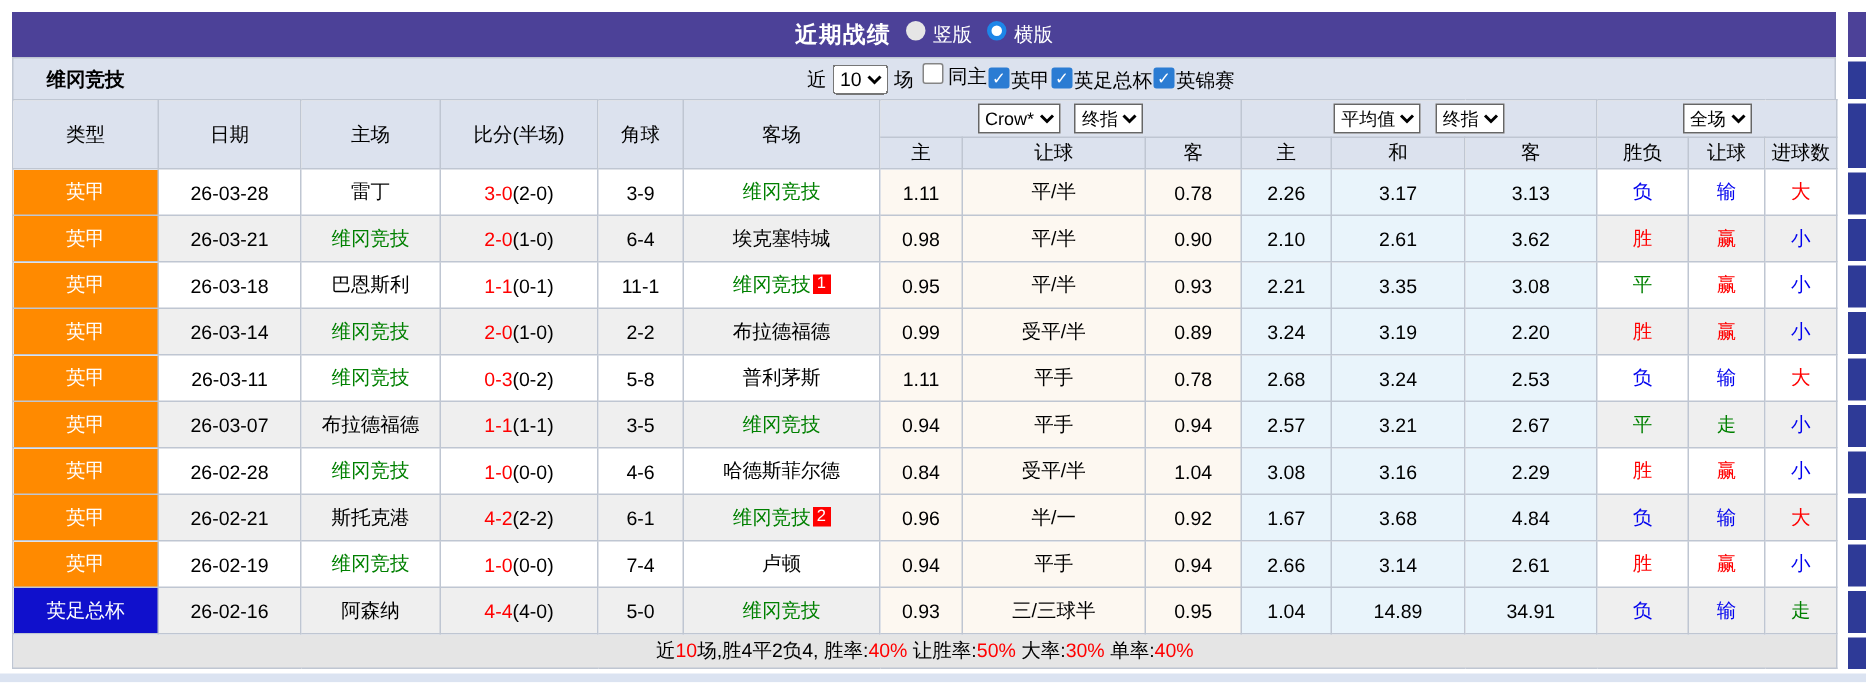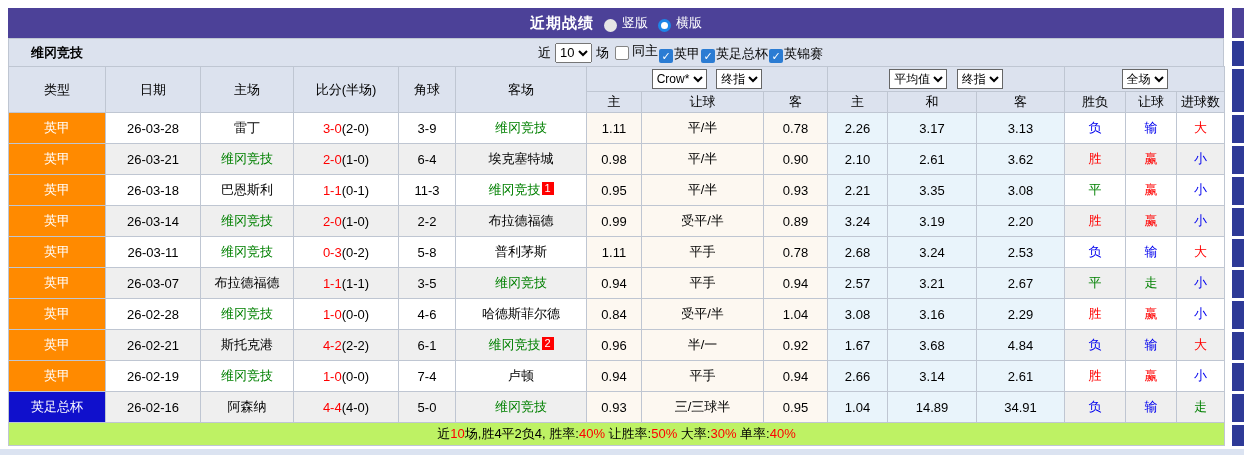--- a/index.html
+++ b/index.html
@@ -8,50 +8,50 @@
     --cup-blue:#1010CC; --red:#FF0000; --blue:#0000EE; --green:#008000;
     --strip-blue:#2E3A97; --border:#BFC6D2; --bottom-strip:#DBE3F1;
   }
   *{box-sizing:border-box;margin:0;padding:0;}
   html,body{background:#fff;}
   body{font-family:"Liberation Sans","DejaVu Sans",sans-serif;}
   .page{position:relative;width:1244px;height:455px;background:#fff;overflow:hidden;text-decoration:underline;}
   .panel{position:absolute;left:8px;top:8px;width:1216px;}
   .title-bar{height:30px;background:var(--purple);display:flex;align-items:center;justify-content:center;gap:10px;color:#fff;}
   .title-bar .title{font-weight:bold;font-size:15px;letter-spacing:1px;}
-  .radio-label{display:inline-flex;align-items:flex-end;gap:5px;font-size:13px;cursor:pointer;}
+  .radio-label{display:inline-flex;align-items:flex-start;gap:5px;font-size:13px;cursor:pointer;}
   .radio{width:13px;height:13px;border-radius:50%;display:inline-block;}
   .radio.unchecked{background:#E6E6E6;}
   .radio.checked{background:#fff;border:3px solid #1D86E8;}
   .filter-bar{height:28px;background:var(--bar-bg);display:flex;align-items:center;font-size:13px;border:1px solid var(--border);border-bottom:none;}
   .filter-bar .team{font-weight:bold;padding-left:22px;}
   .filters{margin-left:auto;margin-right:400px;display:flex;align-items:center;}
   .filters select{margin:0 4px;height:20px;font-size:13px;}
-  .cb-label{display:inline-flex;align-items:flex-end;cursor:pointer;}
+  .cb-label{display:inline-flex;align-items:flex-start;cursor:pointer;}
   .cb{width:14px;height:14px;display:inline-flex;align-items:center;justify-content:center;font-size:11px;border-radius:2px;margin:0 1px;}
   .cb.off{background:#fff;border:1px solid #858585;margin-right:3px;margin-left:6px;}
   .cb.on{background:#2B7CD3;color:#fff;font-weight:bold;}
   table{border-collapse:collapse;width:1216px;table-layout:fixed;}
   th,td{border:1px solid var(--border);text-align:center;font-size:13px;font-weight:normal;overflow:hidden;white-space:nowrap;}
   thead th{background:var(--bar-bg);}
   thead tr.group th{height:25px;}
   thead tr.sub th{height:21px;}
   thead select{height:20px;font-size:12px;background:#fff;border:1px solid #666;margin:0 3px;}
   tbody td{height:31px;background:#fff;}
   tbody tr.alt td{background:var(--row-alt);}
   tbody td.asian,tbody tr.alt td.asian{background:var(--asian-bg);}
   tbody td.euro,tbody tr.alt td.euro{background:var(--euro-bg);}
   td.type-league{background:var(--orange)!important;color:#fff;}
   td.type-cup{background:var(--cup-blue)!important;color:#fff;}
   .self{color:var(--green);}
   .c-red{color:var(--red);}
   .c-blue{color:var(--blue);}
   .c-green{color:var(--green);}
   .badge{display:inline-block;background:var(--red);color:#fff;font-size:11px;line-height:13px;min-width:12px;margin-left:1px;vertical-align:2px;}
-  tfoot td{height:23px;background:#bef264;font-size:13px;}
+  tfoot td{height:23px;background:#e5e5e5;font-size:13px;}
   .edge-strip{position:absolute;left:1232px;top:8px;width:12px;display:flex;flex-direction:column;}
   .edge-strip .blk{width:12px;margin-bottom:3px;background:var(--strip-blue);}
   .edge-strip .blk.purple{background:var(--purple);}
   .bottom-strip{position:absolute;left:0;top:449px;width:1244px;height:6px;background:var(--bottom-strip);}
 </style>
 </head>
 <body>
 
 <div class="page">
   <div class="panel">
@@ -175,21 +175,21 @@
             <td class="euro">3.62</td>
             <td class="c-red">胜</td>
             <td class="c-red">赢</td>
             <td class="c-blue">小</td>
           </tr>
           <tr class="">
             <td class="type-league">英甲</td>
             <td>26-03-18</td>
             <td><span class="">巴恩斯利</span></td>
             <td><span class="c-red">1-1</span><span>(0-1)</span></td>
-            <td>11-3</td>
+            <td>11-1</td>
             <td><span class="self">维冈竞技</span><span class="badge">1</span></td>
             <td class="asian">0.95</td>
             <td class="asian">平/半</td>
             <td class="asian">0.93</td>
             <td class="euro">2.21</td>
             <td class="euro">3.35</td>
             <td class="euro">3.08</td>
             <td class="c-green">平</td>
             <td class="c-red">赢</td>
             <td class="c-blue">小</td>

